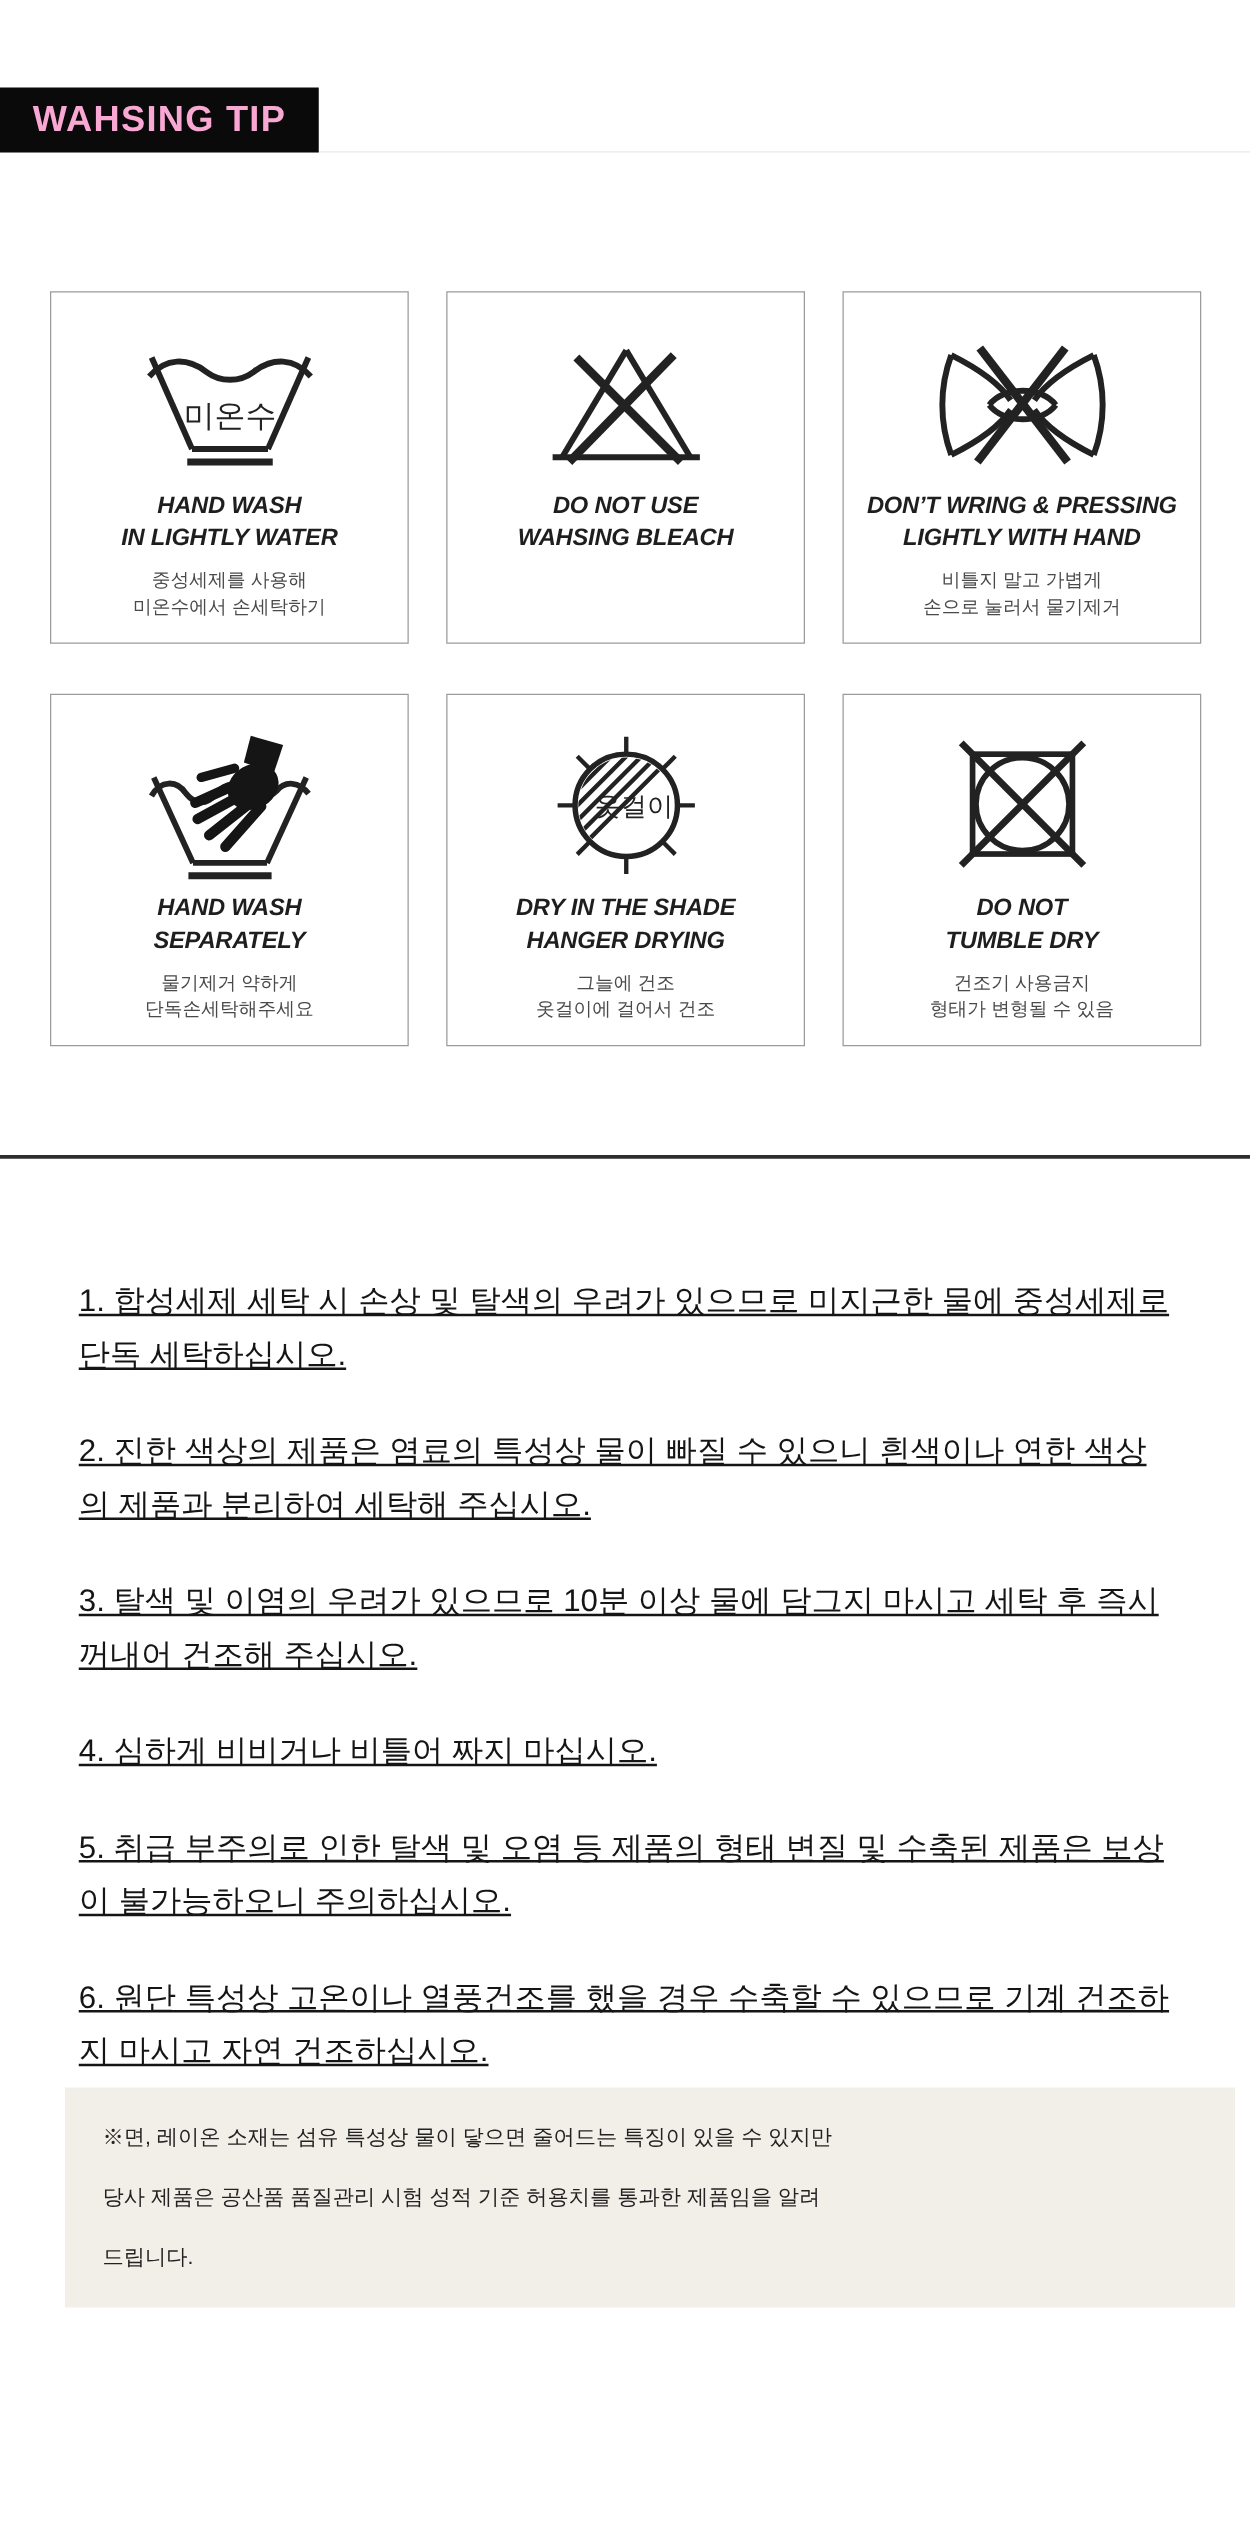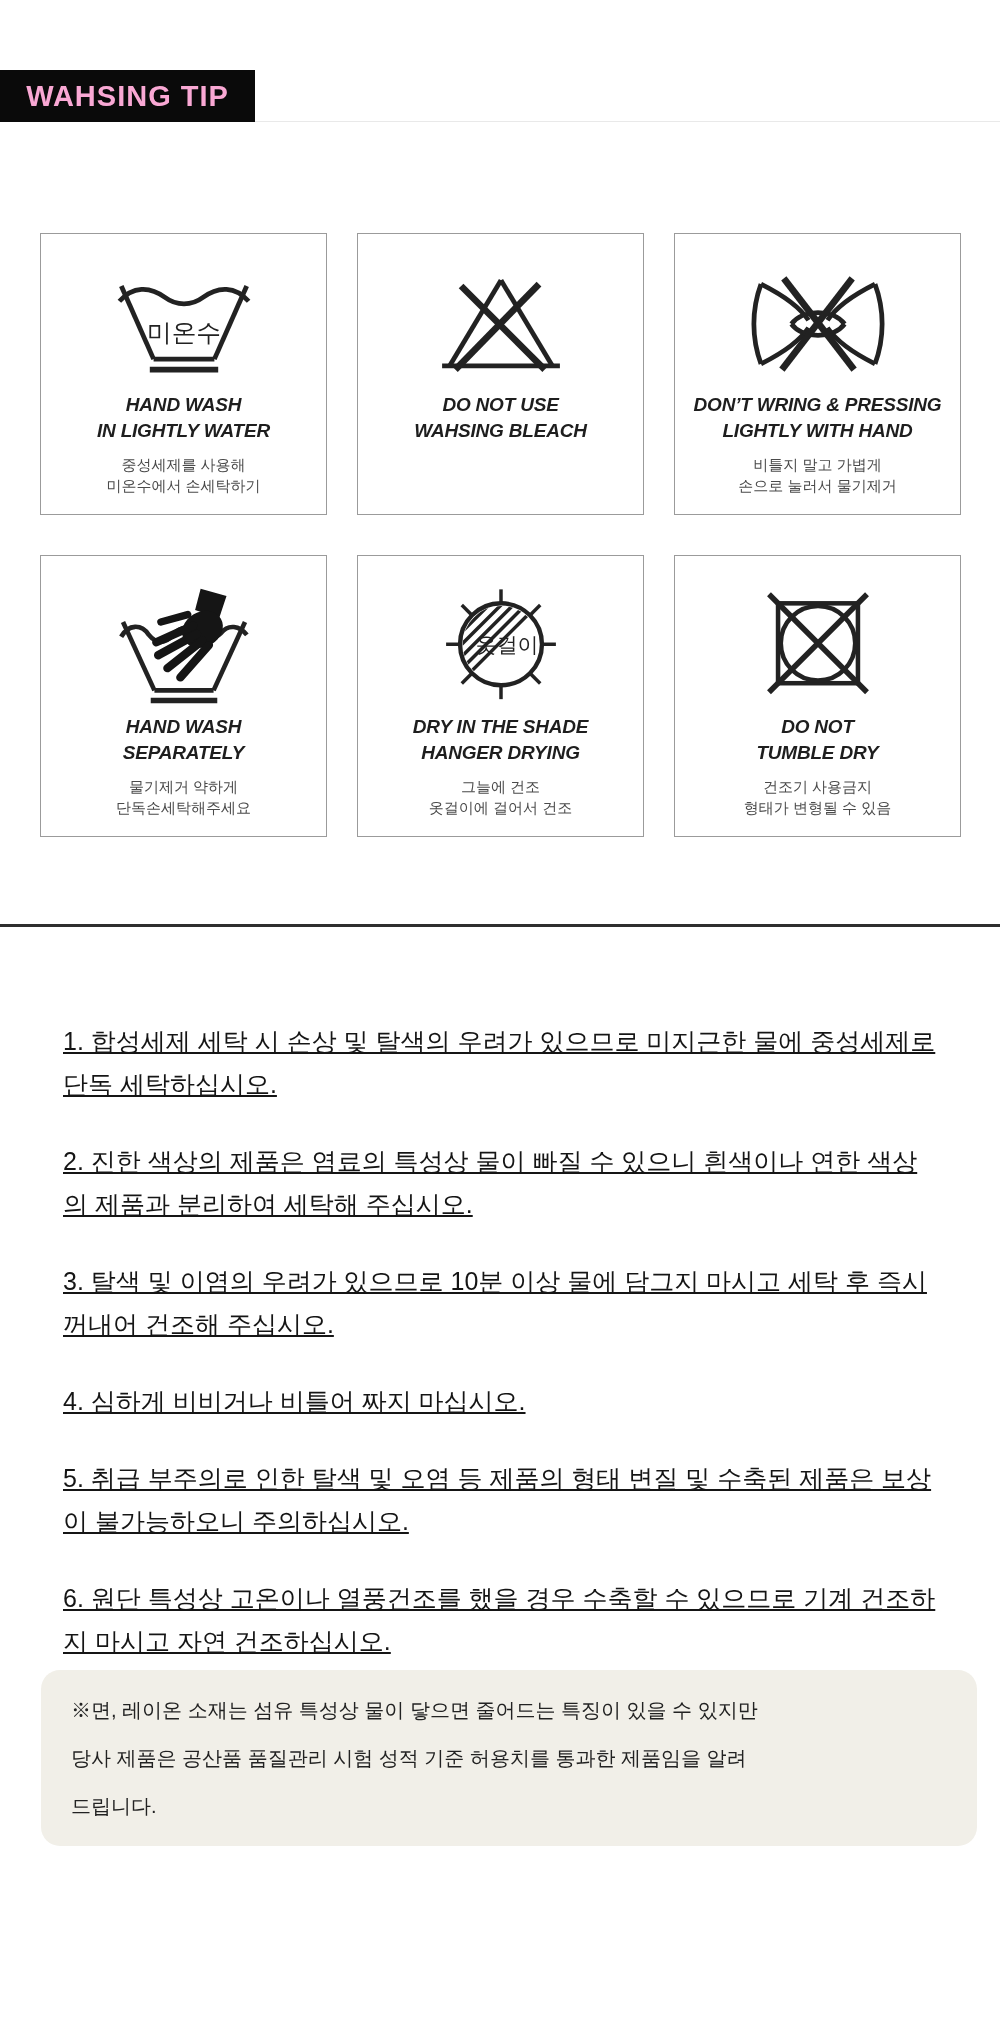--- a/index.html
+++ b/index.html
@@ -32,23 +32,23 @@
   .card-title span { display:block;font-style:italic; }
   .card-desc { margin-top:10px; font-size:15px; line-height:21px; color:#4a4a4a; }
   .card-desc span { display:block; }
   
   .divider { position:absolute; top:924px; left:0; width:100%; height:3px; background:#2e2e2e; }
   
   .care-list { position:absolute; top:1020px; left:63px; width:878px; font-size:25px; line-height:43px; color:#151515;text-decoration:underline; }
   .care-list p { margin:0 0 34px 0; }
   
   .note {
-    position:absolute; top:1670px; left:41px; width:936px; min-height:176px;
+    position:absolute; top:1670px; left:52px; width:936px; min-height:176px;
     box-sizing:border-box; background:#f1efe8; padding:16px 30px;
-    font-size:20px; line-height:48px; color:#222;border-radius:19px;
+    font-size:17px; line-height:48px; color:#222;
   }
   .note span { display:block; }
   .ic { stroke:#222; fill:none; stroke-width:5; }
   .icx { stroke:#222; fill:none; stroke-width:7; }
   .ictxt { fill:#222; font-family:"Liberation Sans", sans-serif; }
 </style>
 </head>
 <body>
 
 <div class="page">

